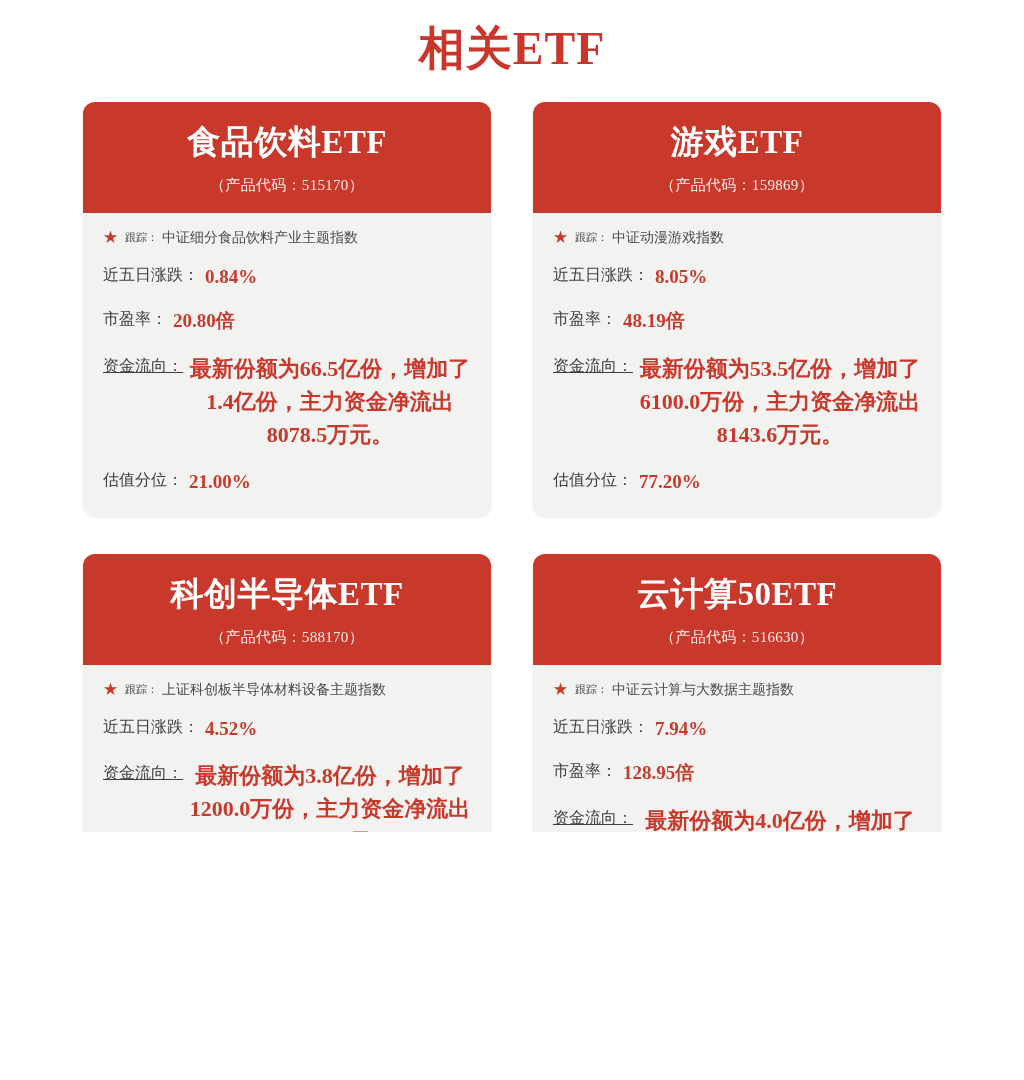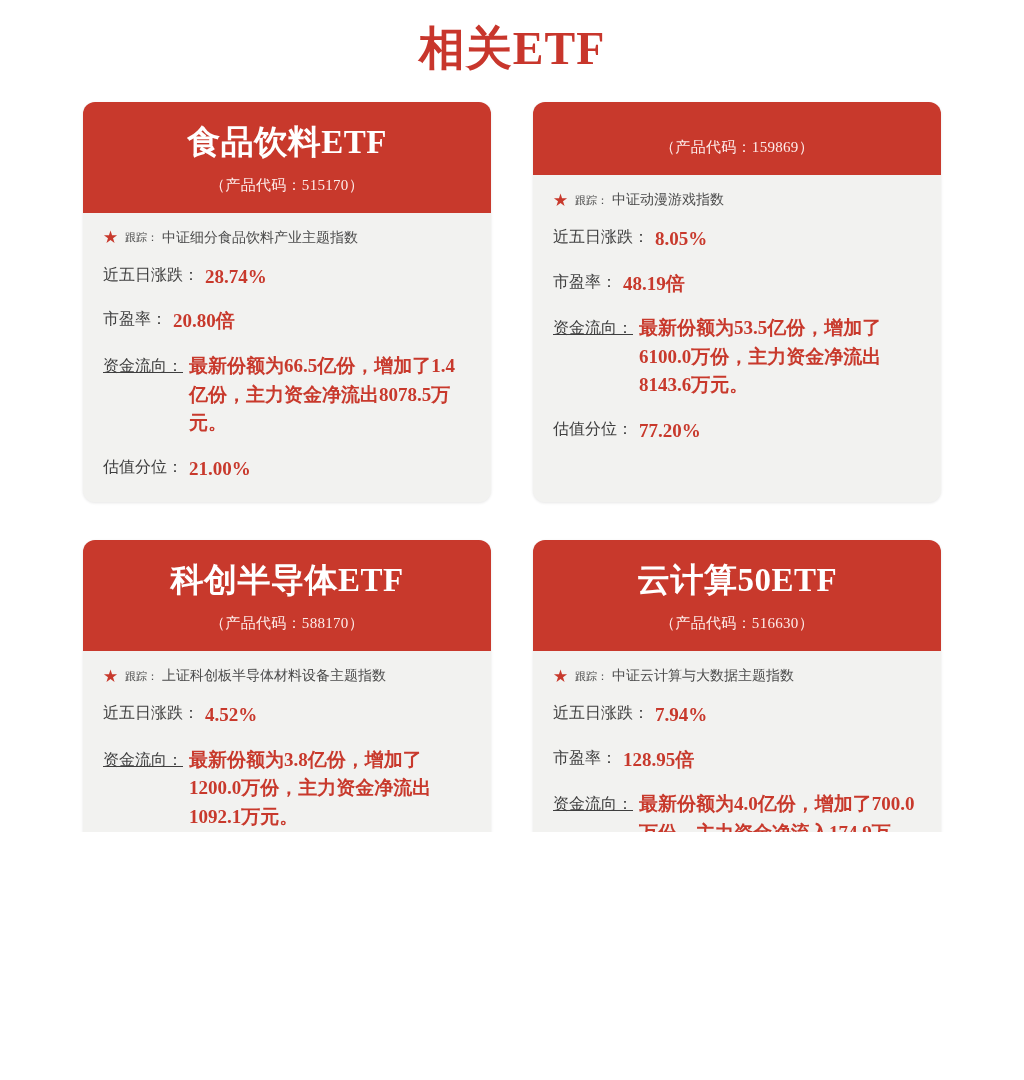--- a/index.html
+++ b/index.html
@@ -100,24 +100,24 @@
     color: #4a4a4a;
     font-size: 11px;
     white-space: nowrap;
   }
   .track-value {
     color: #4a4a4a;
     font-size: 14px;
     margin-left: 4px;
   }
   .flow-row .value {
-    font-size: 19px;
+    font-size: 22px;
     line-height: 1.5;
     font-weight: bold;
-    text-align: left;
+    text-align: center;
   }
   .flow-row .label { padding-top: 2px; text-decoration: underline; }
 </style>
 </head>
 <body>
 
 <div class="page">
 
   <div class="page-title">相关ETF</div>
 
@@ -131,39 +131,40 @@
         </div>
       </div>
       <div class="card-body">
         <div class="track-row">
           <span class="star-icon">★</span>
           <span class="track-label">跟踪：</span>
           <span class="track-value">中证细分食品饮料产业主题指数</span>
         </div>
         <div class="row">
           <span class="label">近五日涨跌：</span>
-          <span class="value">28.74%</span>
+          <span class="value">0.84%</span>
         </div>
         <div class="row">
           <span class="label">市盈率：</span>
           <span class="value">20.80倍</span>
         </div>
         <div class="row flow-row">
           <span class="label">资金流向：</span>
           <span class="value">最新份额为66.5亿份，增加了1.4亿份，主力资金净流出8078.5万元。</span>
         </div>
         <div class="row">
           <span class="label">估值分位：</span>
           <span class="value">21.00%</span>
         </div>
       </div>
     </div>
 
     <div class="card">
       <div class="card-head">
+        <div class="card-name">游戏ETF</div>
         <div class="card-code">
           <span>（产品代码：</span><span>159869</span><span>）</span>
         </div>
       </div>
       <div class="card-body">
         <div class="track-row">
           <span class="star-icon">★</span>
           <span class="track-label">跟踪：</span>
           <span class="track-value">中证动漫游戏指数</span>
         </div>

